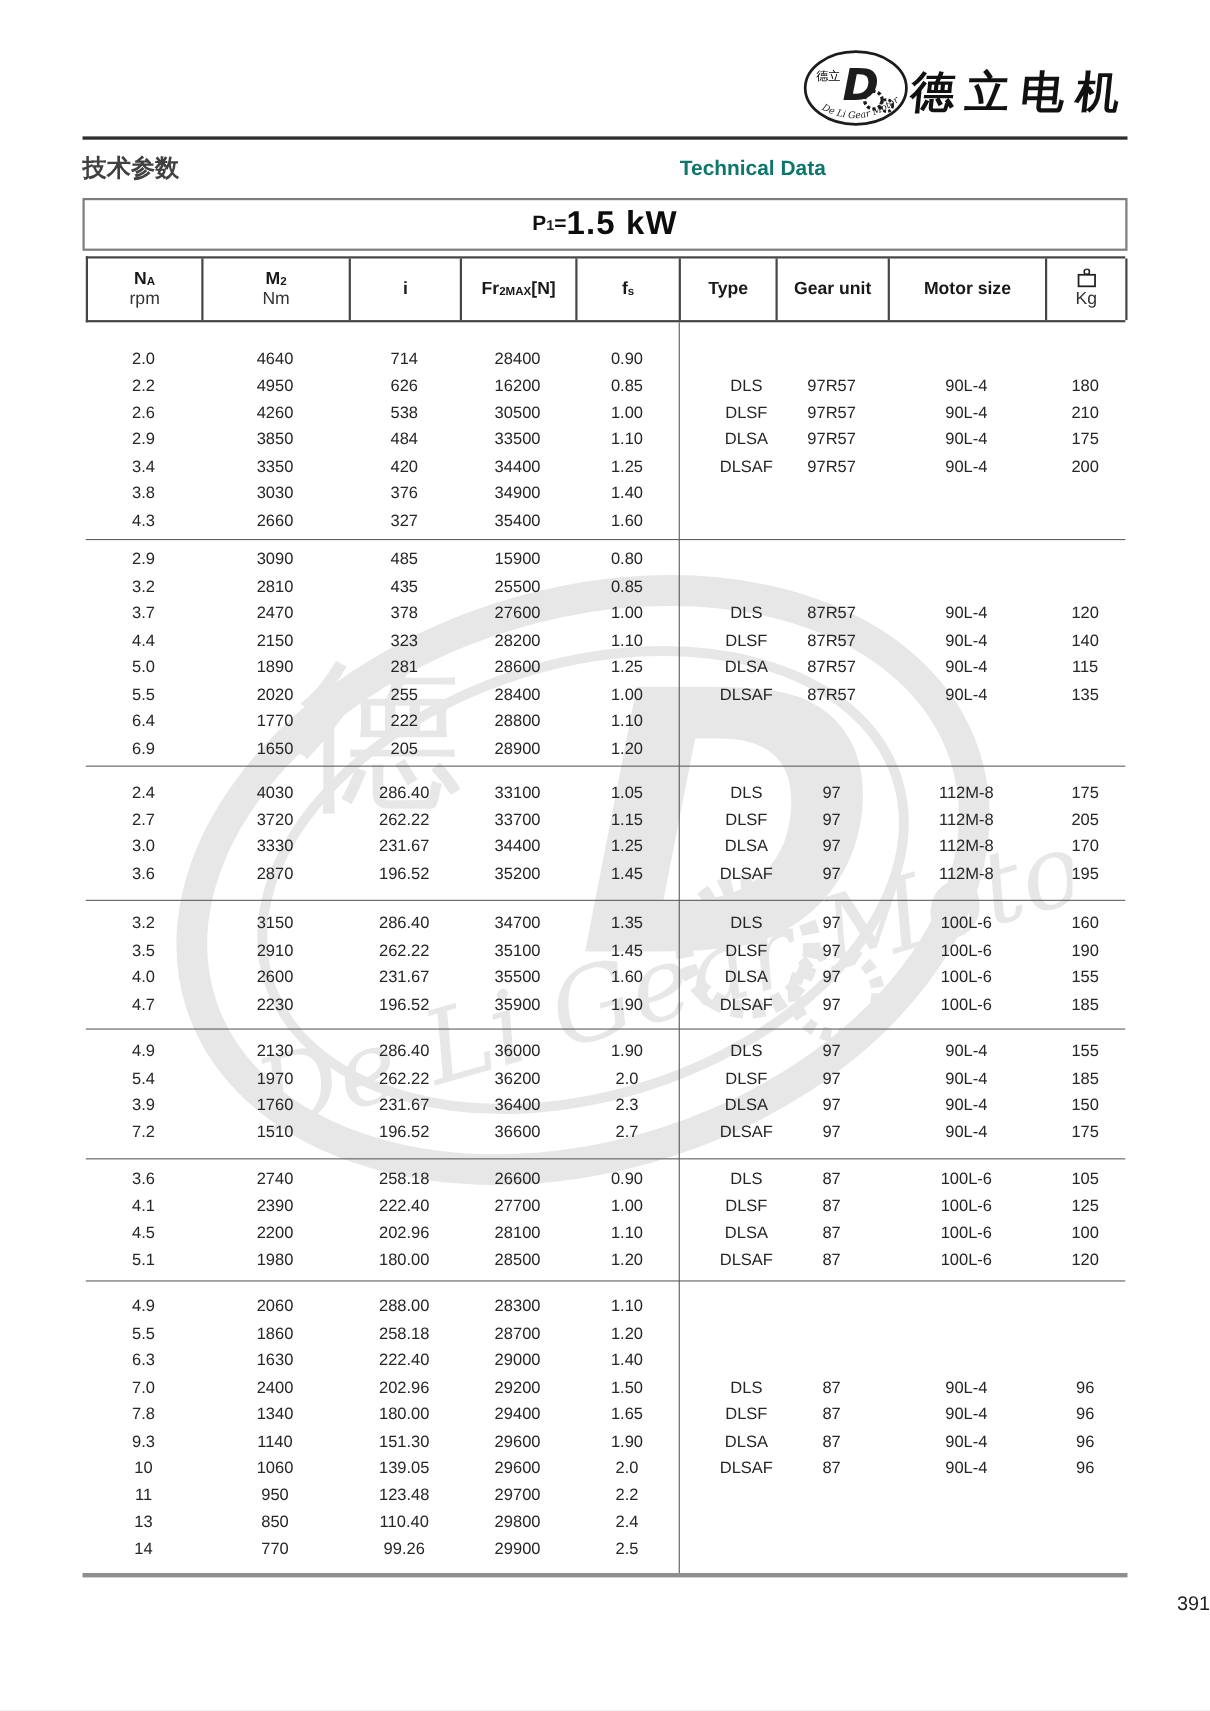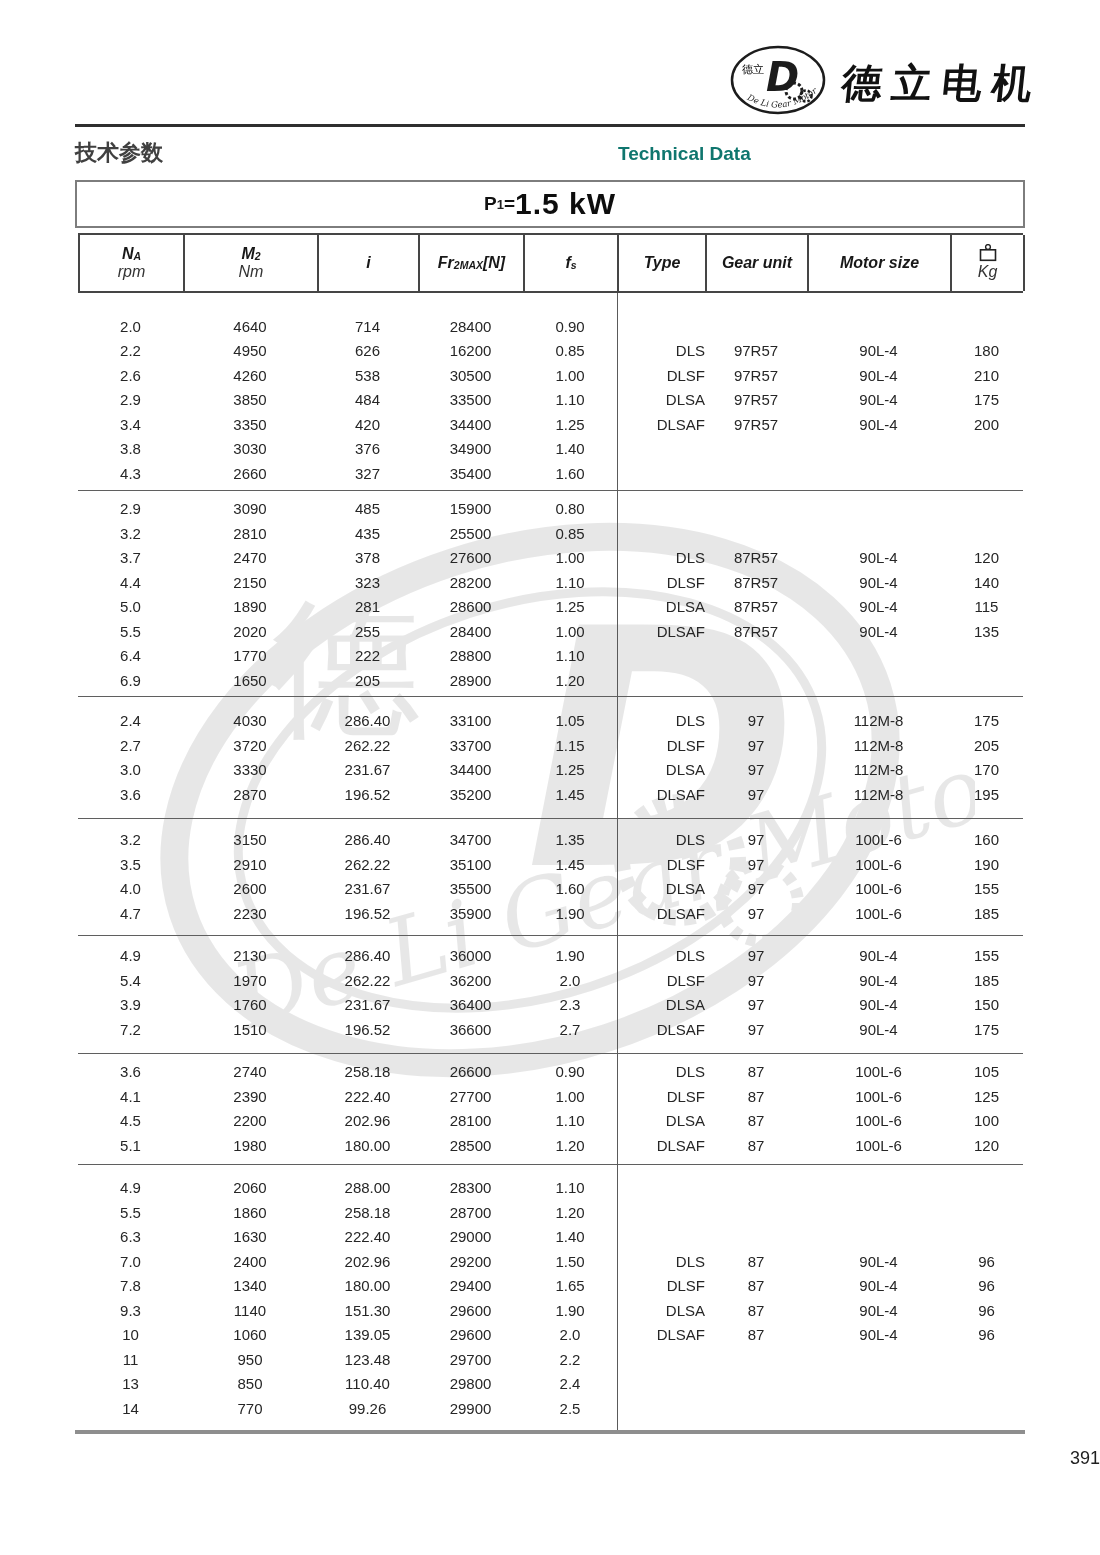--- a/index.html
+++ b/index.html
@@ -6,53 +6,52 @@
   .page{
     position:relative;
     width:1100px;height:1555px;
     background:#ffffff;
     font-family:"Liberation Sans","DejaVu Sans",sans-serif;
     color:#222;
     overflow:hidden;
     margin:0 auto;
   }
   
-  .brand-block{position:absolute;left:728px;top:42px;width:300px;height:82px;display:flex;align-items:center;gap:14px;}
+  .brand-block{position:absolute;left:728px;top:42px;width:300px;height:82px;display:flex;align-items:center;}
   .brand-logo{flex:0 0 auto;}
   .brand-name{font-family:"DejaVu Serif","Liberation Serif",serif;font-weight:bold;font-size:40px;letter-spacing:10px;color:#111;transform:skewX(-6deg);white-space:nowrap;}
   .top-rule{position:absolute;left:75px;top:124px;width:950px;height:3px;background:#2e2e2e;}
   
   .sec-cn{position:absolute;left:75px;top:138px;font-size:22px;font-weight:bold;color:#404040;}
   .sec-en{position:absolute;left:578px;top:143px;font-size:19px;font-weight:bold;color:#0f766e;margin-left:40px;}
   
   .pbox{position:absolute;left:75px;top:180px;width:946px;height:44px;border:2px solid #7d7d7d;display:flex;align-items:center;justify-content:center;}
   .pbox .psym{font-size:19px;font-weight:bold;color:#111;}
   .pbox .psub{font-size:13px;font-weight:bold;}
   .pbox .pval{font-size:30px;font-weight:bold;color:#0d0d0d;letter-spacing:1px;}
   
   .thead{
     position:absolute;left:78px;top:233px;width:945px;height:60px;
     display:grid;grid-template-columns:105px 134px 101px 105px 94px 88px 102px 143px 73px;
     border-top:2px solid #454545;border-bottom:2px solid #454545;border-left:2px solid #454545;
     box-sizing:border-box;
-    font-style:italic;
   }
   .thead .hcell{border-right:2px solid #454545;display:flex;flex-direction:column;align-items:center;justify-content:center;line-height:1.15;box-sizing:border-box;}
   .h-main{font-size:16px;font-weight:bold;color:#181818;}
   .h-sub{font-size:10.5px;font-weight:bold;position:relative;bottom:-1px;}
   .h-unit{font-size:16px;color:#333;}
   .kg-icon{display:block;margin-bottom:1px;}
   
   .tbody{position:absolute;left:78px;top:293px;width:945px;height:1137px;}
   .tbody .vline{position:absolute;left:539px;top:0;bottom:0;width:1px;background:#5a5a5a;}
   .tgroup{position:relative;}
   .trow{display:grid;grid-template-columns:105px 134px 101px 105px 94px 88px 102px 143px 73px;height:24.5px;align-items:center;font-size:15px;color:#262626;}
   .trow span{display:block;}
   .a-c{text-align:center;}
-  .a-type{text-align:right;padding-left:35px;}
+  .a-type{text-align:center;padding-left:35px;}
   .gsep{height:1px;background:#5f5f5f;width:100%;}
   
   .bottom-rule{position:absolute;left:75px;top:1430px;width:950px;height:3.5px;background:#8e8e8e;}
   .page-num{position:absolute;left:0;top:1448px;width:1100px;text-align:right;font-size:18px;color:#1f1f1f;}
   
   .watermark{position:absolute;left:95px;top:465px;opacity:0.09;pointer-events:none;}
 </style>
 </head>
 <body>
 

